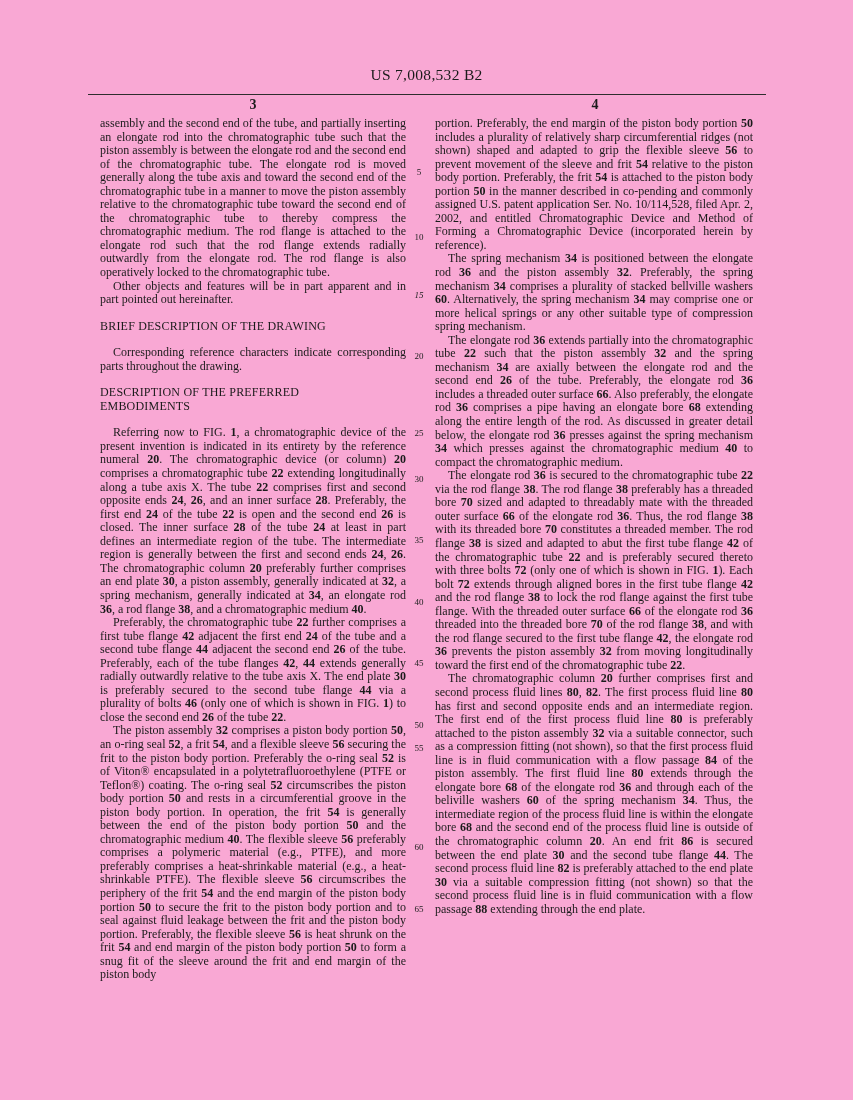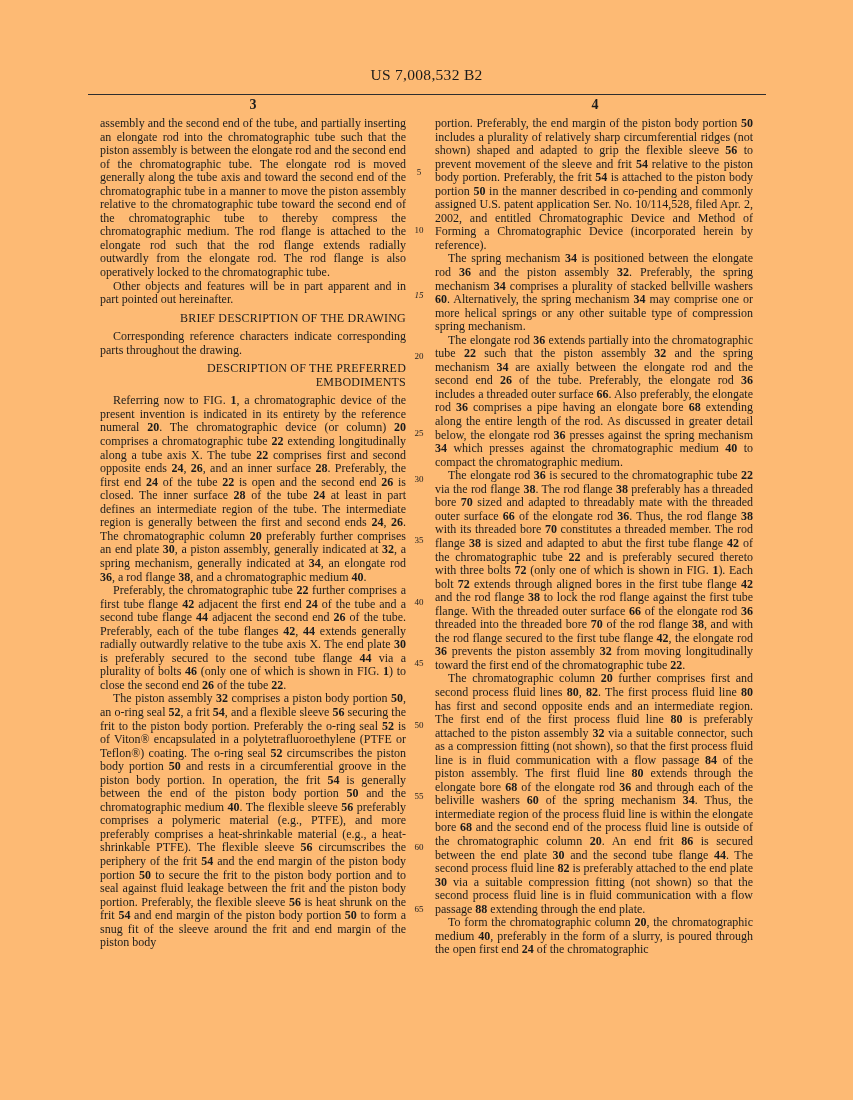--- a/index.html
+++ b/index.html
@@ -4,21 +4,21 @@
 <style>
   html, body {
     margin: 0;
     padding: 0;
     background: #e8e8e8;
   }
   .page {
     position: relative;
     width: 853px;
     height: 1100px;
-    background: #fdba74;
+    background: #f9a8d4;
     overflow: hidden;
     font-family: "Liberation Serif", "DejaVu Serif", serif;
     color: #1b1b1b;
   }
   .patent-number {
     position: absolute;
     top: 66px;
     left: 0;
     width: 100%;
     text-align: center;
@@ -61,23 +61,23 @@
   }
   .col.left  { width: 306px; margin-right: 29px; }
   .col.right { width: 318px; }
 
   .col p.para {
     margin: 0;
     padding: 0;
   }
   .col p.para.indent { text-indent: 13px; }
   .col .heading {
-    text-align: right;
+    text-align: left;
     white-space: pre-line;
-    margin: 5px 0;
+    margin: 13px 0;
     letter-spacing: 0.2px;
   }
   .col b { font-weight: bold; }
 
   .gutter-numbers {
     position: absolute;
     top: 0;
     left: 406px;
     width: 26px;
     height: 100%;
@@ -110,32 +110,31 @@
         <p class="para indent">Referring now to FIG. <b>1</b>, a chromatographic device of the present invention is indicated in its entirety by the reference numeral <b>20</b>. The chromatographic device (or column) <b>20</b> comprises a chromatographic tube <b>22</b> extending longitudinally along a tube axis X. The tube <b>22</b> comprises first and second opposite ends <b>24</b>, <b>26</b>, and an inner surface <b>28</b>. Preferably, the first end <b>24</b> of the tube <b>22</b> is open and the second end <b>26</b> is closed. The inner surface <b>28</b> of the tube <b>24</b> at least in part defines an intermediate region of the tube. The intermediate region is generally between the first and second ends <b>24</b>, <b>26</b>. The chromatographic column <b>20</b> preferably further comprises an end plate <b>30</b>, a piston assembly, generally indicated at <b>32</b>, a spring mechanism, generally indicated at <b>34</b>, an elongate rod <b>36</b>, a rod flange <b>38</b>, and a chromatographic medium <b>40</b>.</p>
         <p class="para indent">Preferably, the chromatographic tube <b>22</b> further comprises a first tube flange <b>42</b> adjacent the first end <b>24</b> of the tube and a second tube flange <b>44</b> adjacent the second end <b>26</b> of the tube. Preferably, each of the tube flanges <b>42</b>, <b>44</b> extends generally radially outwardly relative to the tube axis X. The end plate <b>30</b> is preferably secured to the second tube flange <b>44</b> via a plurality of bolts <b>46</b> (only one of which is shown in FIG. <b>1</b>) to close the second end <b>26</b> of the tube <b>22</b>.</p>
         <p class="para indent">The piston assembly <b>32</b> comprises a piston body portion <b>50</b>, an o-ring seal <b>52</b>, a frit <b>54</b>, and a flexible sleeve <b>56</b> securing the frit to the piston body portion. Preferably the o-ring seal <b>52</b> is of Viton® encapsulated in a polytetrafluoroethylene (PTFE or Teflon®) coating. The o-ring seal <b>52</b> circumscribes the piston body portion <b>50</b> and rests in a circumferential groove in the piston body portion. In operation, the frit <b>54</b> is generally between the end of the piston body portion <b>50</b> and the chromatographic medium <b>40</b>. The flexible sleeve <b>56</b> preferably comprises a polymeric material (e.g., PTFE), and more preferably comprises a heat-shrinkable material (e.g., a heat-shrinkable PTFE). The flexible sleeve <b>56</b> circumscribes the periphery of the frit <b>54</b> and the end margin of the piston body portion <b>50</b> to secure the frit to the piston body portion and to seal against fluid leakage between the frit and the piston body portion. Preferably, the flexible sleeve <b>56</b> is heat shrunk on the frit <b>54</b> and end margin of the piston body portion <b>50</b> to form a snug fit of the sleeve around the frit and end margin of the piston body</p>
       </div>
     <div class="col right" id="right-col">
         <p class="para">portion. Preferably, the end margin of the piston body portion <b>50</b> includes a plurality of relatively sharp circumferential ridges (not shown) shaped and adapted to grip the flexible sleeve <b>56</b> to prevent movement of the sleeve and frit <b>54</b> relative to the piston body portion. Preferably, the frit <b>54</b> is attached to the piston body portion <b>50</b> in the manner described in co-pending and commonly assigned U.S. patent application Ser. No. 10/114,528, filed Apr. 2, 2002, and entitled Chromatographic Device and Method of Forming a Chromatographic Device (incorporated herein by reference).</p>
         <p class="para indent">The spring mechanism <b>34</b> is positioned between the elongate rod <b>36</b> and the piston assembly <b>32</b>. Preferably, the spring mechanism <b>34</b> comprises a plurality of stacked bellville washers <b>60</b>. Alternatively, the spring mechanism <b>34</b> may comprise one or more helical springs or any other suitable type of compression spring mechanism.</p>
         <p class="para indent">The elongate rod <b>36</b> extends partially into the chromatographic tube <b>22</b> such that the piston assembly <b>32</b> and the spring mechanism <b>34</b> are axially between the elongate rod and the second end <b>26</b> of the tube. Preferably, the elongate rod <b>36</b> includes a threaded outer surface <b>66</b>. Also preferably, the elongate rod <b>36</b> comprises a pipe having an elongate bore <b>68</b> extending along the entire length of the rod. As discussed in greater detail below, the elongate rod <b>36</b> presses against the spring mechanism <b>34</b> which presses against the chromatographic medium <b>40</b> to compact the chromatographic medium.</p>
         <p class="para indent">The elongate rod <b>36</b> is secured to the chromatographic tube <b>22</b> via the rod flange <b>38</b>. The rod flange <b>38</b> preferably has a threaded bore <b>70</b> sized and adapted to threadably mate with the threaded outer surface <b>66</b> of the elongate rod <b>36</b>. Thus, the rod flange <b>38</b> with its threaded bore <b>70</b> constitutes a threaded member. The rod flange <b>38</b> is sized and adapted to abut the first tube flange <b>42</b> of the chromatographic tube <b>22</b> and is preferably secured thereto with three bolts <b>72</b> (only one of which is shown in FIG. <b>1</b>). Each bolt <b>72</b> extends through aligned bores in the first tube flange <b>42</b> and the rod flange <b>38</b> to lock the rod flange against the first tube flange. With the threaded outer surface <b>66</b> of the elongate rod <b>36</b> threaded into the threaded bore <b>70</b> of the rod flange <b>38</b>, and with the rod flange secured to the first tube flange <b>42</b>, the elongate rod <b>36</b> prevents the piston assembly <b>32</b> from moving longitudinally toward the first end of the chromatographic tube <b>22</b>.</p>
         <p class="para indent">The chromatographic column <b>20</b> further comprises first and second process fluid lines <b>80</b>, <b>82</b>. The first process fluid line <b>80</b> has first and second opposite ends and an intermediate region. The first end of the first process fluid line <b>80</b> is preferably attached to the piston assembly <b>32</b> via a suitable connector, such as a compression fitting (not shown), so that the first process fluid line is in fluid communication with a flow passage <b>84</b> of the piston assembly. The first fluid line <b>80</b> extends through the elongate bore <b>68</b> of the elongate rod <b>36</b> and through each of the beliville washers <b>60</b> of the spring mechanism <b>34</b>. Thus, the intermediate region of the process fluid line is within the elongate bore <b>68</b> and the second end of the process fluid line is outside of the chromatographic column <b>20</b>. An end frit <b>86</b> is secured between the end plate <b>30</b> and the second tube flange <b>44</b>. The second process fluid line <b>82</b> is preferably attached to the end plate <b>30</b> via a suitable compression fitting (not shown) so that the second process fluid line is in fluid communication with a flow passage <b>88</b> extending through the end plate.</p>
-        <p class="para indent">To form the chromatographic column <b>20</b>, the chromatographic medium <b>40</b>, preferably in the form of a slurry, is poured through the open first end <b>24</b> of the chromatographic</p>
       </div>
   </div>
 
   <div class="gutter-numbers" id="gutter">
       <span style="top: 167px;">5</span>
-      <span style="top: 225px;">10</span>
+      <span style="top: 232px;">10</span>
       <span style="top: 289.8px; font-style: italic;">15</span>
       <span style="top: 351.2px;">20</span>
       <span style="top: 412.6px; margin-top: 15px;">25</span>
       <span style="top: 474px;">30</span>
       <span style="top: 535.4px;">35</span>
       <span style="top: 596.8px;">40</span>
       <span style="top: 658.2px;">45</span>
       <span style="top: 719.6px;">50</span>
-      <span style="top: 791px; font-family: Liberation Serif, serif;">55</span>
+      <span style="top: 743px; font-family: Liberation Serif, serif;">55</span>
       <span style="top: 842.4px;">60</span>
       <span style="top: 903.8px;">65</span>
     </div>
 </div>
 
 </body></html>

